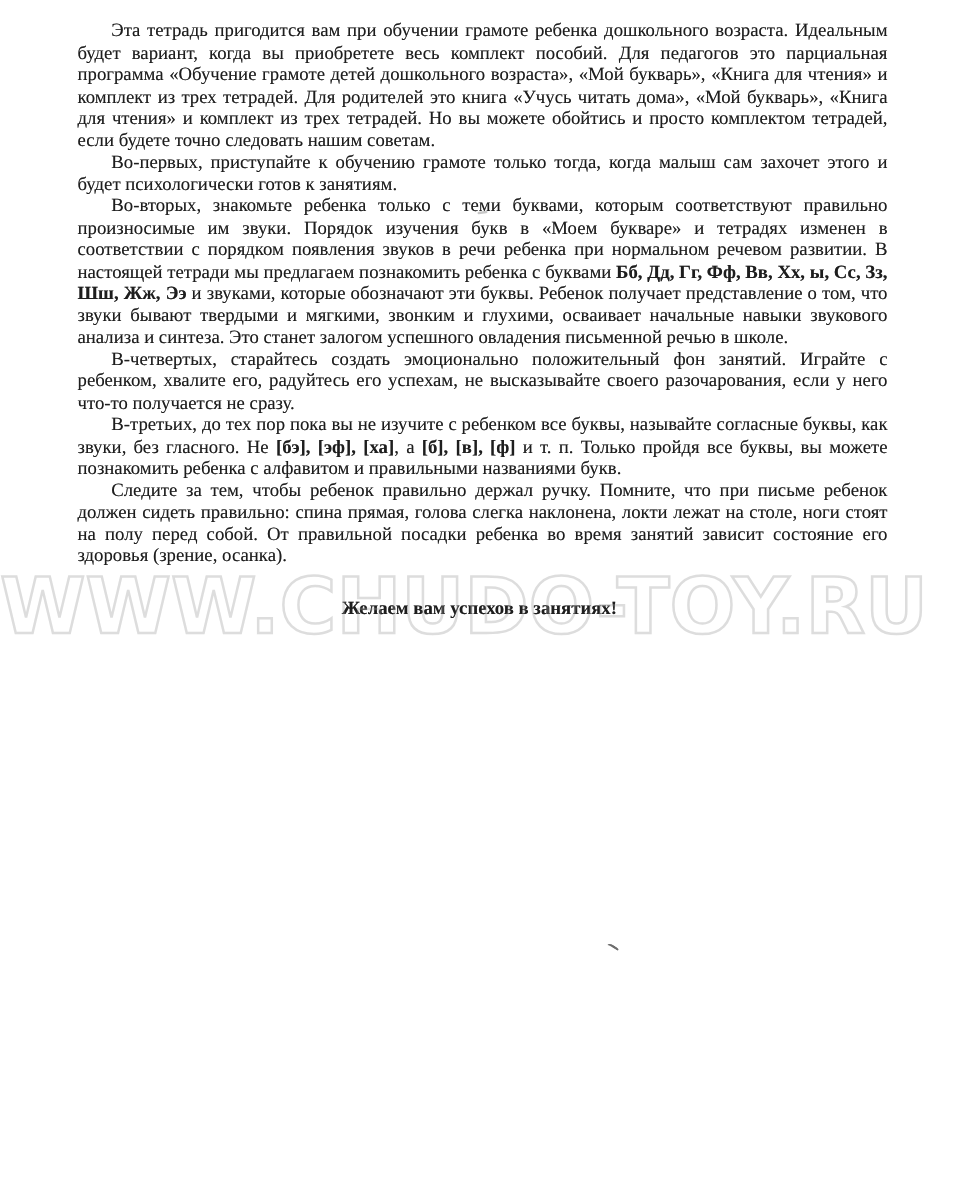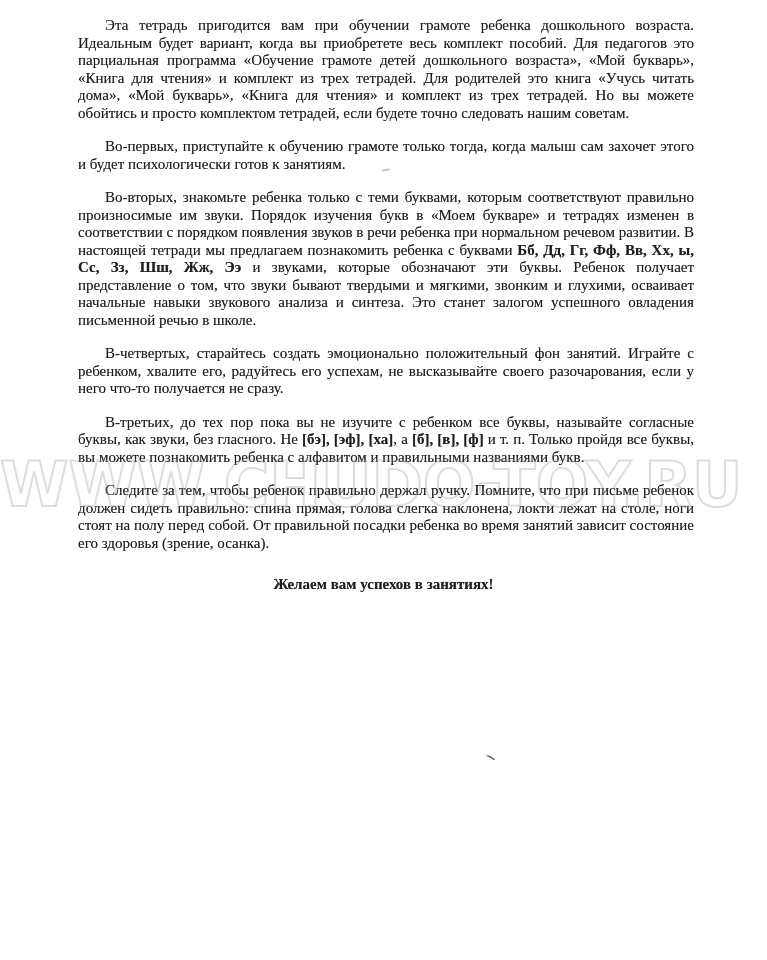--- a/index.html
+++ b/index.html
@@ -28,21 +28,21 @@
   }
   .body-text{
     margin:17px 57px 0 62px;
     width:648px;
     font-size:15px;
     line-height:17.5px;
     text-align:justify;
     text-shadow:0 0 0.4px rgba(0,0,0,0.45);
   }
   .body-text p{
-    margin:16px;
+    margin:0;
     text-indent:27px;
   }
   .body-text .bold{font-weight:bold;}
   .closing{
     margin-top:22px;
     text-align:center;
     font-weight:bold;
     font-size:15px;
     line-height:20px;
     text-shadow:0 0 0.4px rgba(0,0,0,0.45);

